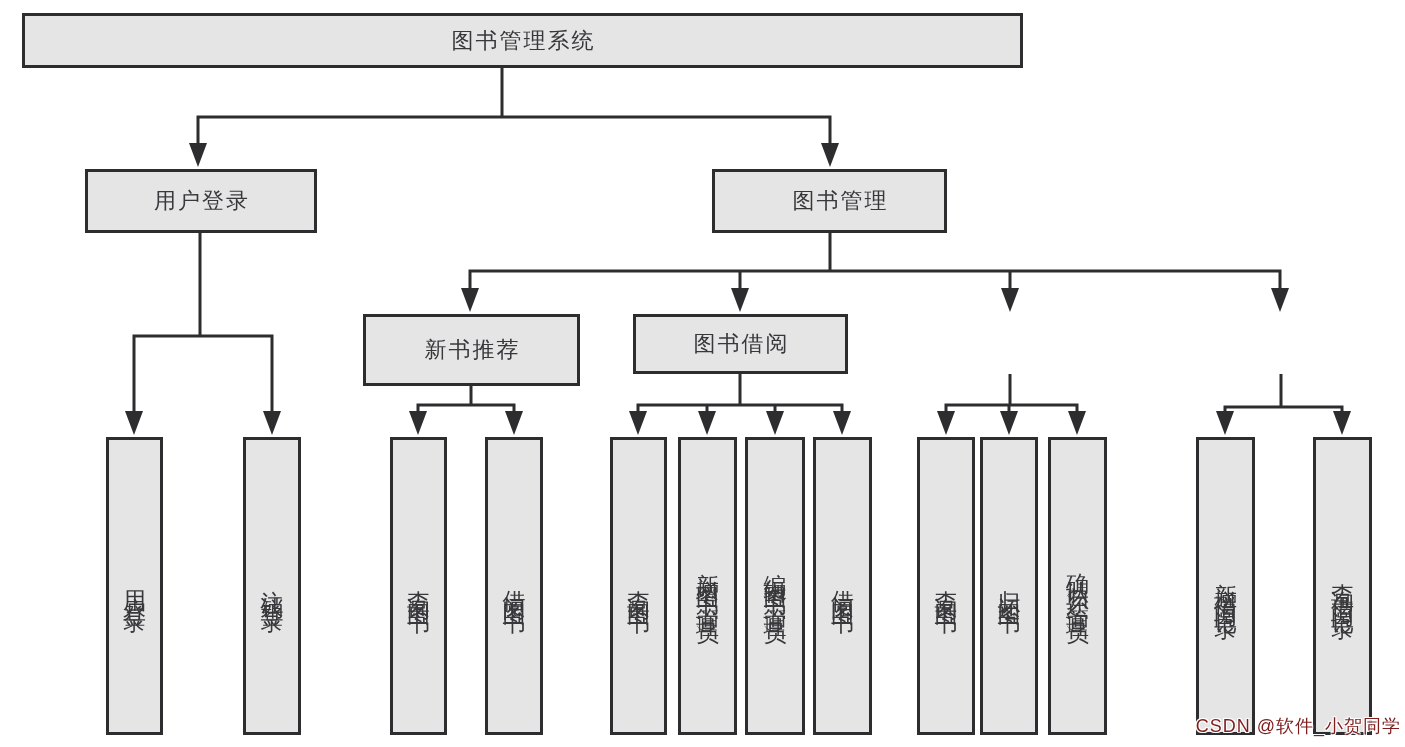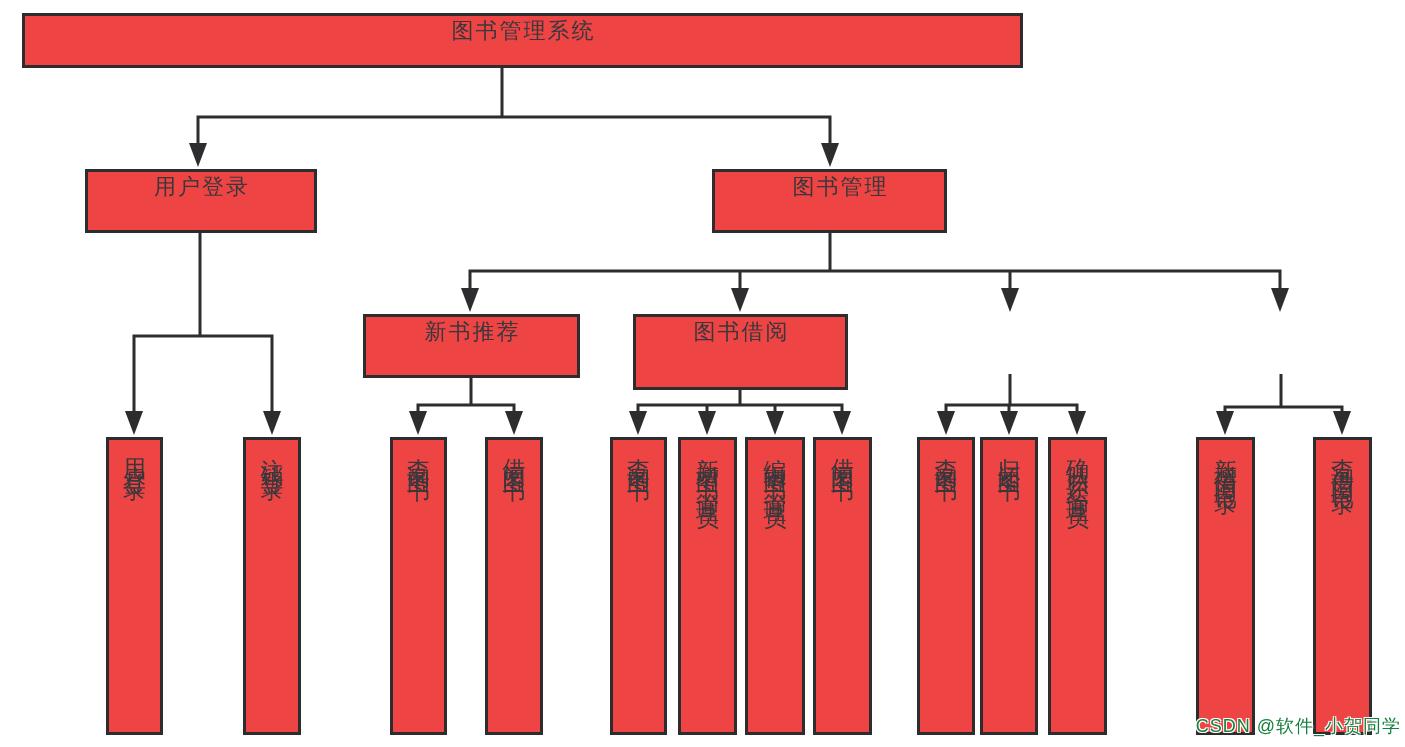--- a/index.html
+++ b/index.html
@@ -19,22 +19,23 @@
     position: absolute;
     left: 0; top: 0;
     width: 1405px;
     height: 747px;
     z-index: 1;
   }
   .node {
     position: absolute;
     box-sizing: border-box;
     border: 3px solid #2d2d2f;
-    background: #ef4444;
+    background: #e5e5e5;
     display: flex;
+    align-items: center;
     justify-content: center;
     color: #38383c;
     z-index: 2;
   }
   .hnode {
     font-size: 22px;
     letter-spacing: 2px;
     white-space: nowrap;
   }
   .vnode .label {
@@ -45,21 +46,21 @@
   }
   .hnode .label {
     padding-left: 2px;
   }
   #watermark {
     position: absolute;
     right: 4px;
     top: 714px;
     z-index: 3;
     font-size: 18px;
-    color: #15803d;
+    color: #7f1d1d;
     letter-spacing: 1px;
     white-space: nowrap;
     text-shadow: -1px -1px 0 #ffffff, 1px -1px 0 #ffffff,
                  -1px 1px 0 #ffffff, 1px 1px 0 #ffffff;
   }
 </style>
 </head>
 <body>
 
 <div id="stage">
@@ -115,24 +116,24 @@
     <span class="label">图书管理系统</span>
   </div>
 
   <div class="node hnode" style="left:85px; top:169px; width:232px; height:64px;">
     <span class="label">用户登录</span>
   </div>
   <div class="node hnode" style="left:712px; top:169px; width:235px; height:64px;padding-left:20px;">
     <span class="label">图书管理</span>
   </div>
 
-  <div class="node hnode" style="left:363px; top:314px; width:217px; height:64px;">
+  <div class="node hnode" style="left:363px; top:314px; width:217px; height:72px;">
     <span class="label">新书推荐</span>
   </div>
-  <div class="node hnode" style="left:633px; top:314px; width:215px; height:76px;">
+  <div class="node hnode" style="left:633px; top:314px; width:215px; height:60px;">
     <span class="label">图书借阅</span>
   </div>
 
   <div class="node vnode" style="left:106px; top:437px; width:57px; height:298px;">
     <span class="label">用户登录</span>
   </div>
   <div class="node vnode" style="left:243px; top:437px; width:58px; height:298px;">
     <span class="label">注销登录</span>
   </div>
 

